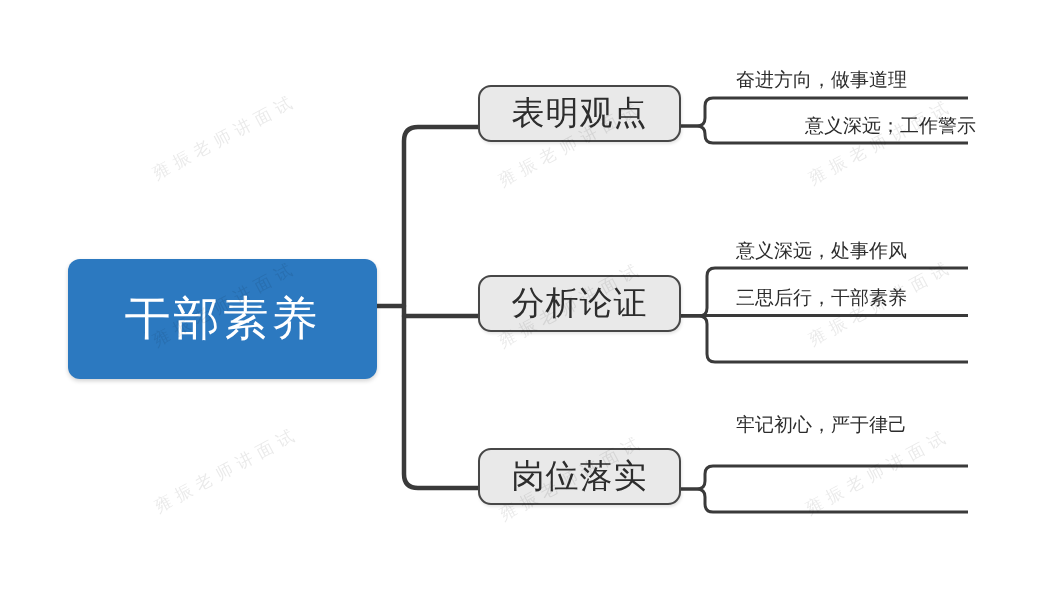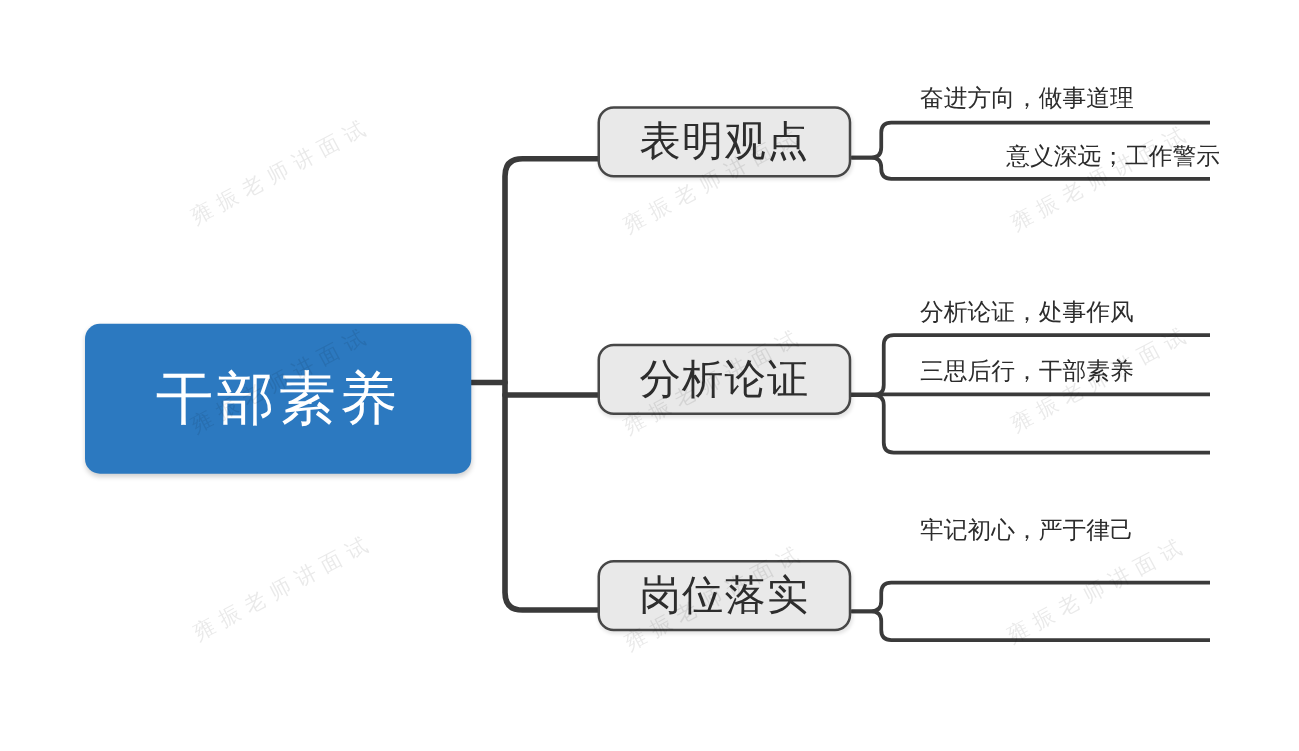--- a/index.html
+++ b/index.html
@@ -63,21 +63,21 @@
 
   <div class="root-node">干部素养</div>
 
   <div class="branch-node" style="top:85px;">表明观点</div>
   <div class="branch-node" style="top:275px;">分析论证</div>
   <div class="branch-node" style="top:448px;">岗位落实</div>
 
   <div class="leaf-text" style="top:64px;">奋进方向，做事道理</div>
   <div class="leaf-text" style="top:110px;text-align:right;">意义深远；工作警示</div>
 
-  <div class="leaf-text" style="top:235px;">分析论证，处事作风</div>
+  <div class="leaf-text" style="top:235px;">意义深远，处事作风</div>
   <div class="leaf-text" style="top:282px;">三思后行，干部素养</div>
 
   <div class="leaf-text" style="top:409px;">牢记初心，严于律己</div>
 
   <div class="watermark" style="left:225px;top:137px;">雍振老师讲面试</div>
   <div class="watermark" style="left:571px;top:144px;">雍振老师讲面试</div>
   <div class="watermark" style="left:881px;top:142px;">雍振老师讲面试</div>
 
   <div class="watermark" style="left:225px;top:304px;">雍振老师讲面试</div>
   <div class="watermark" style="left:571px;top:305px;">雍振老师讲面试</div>

